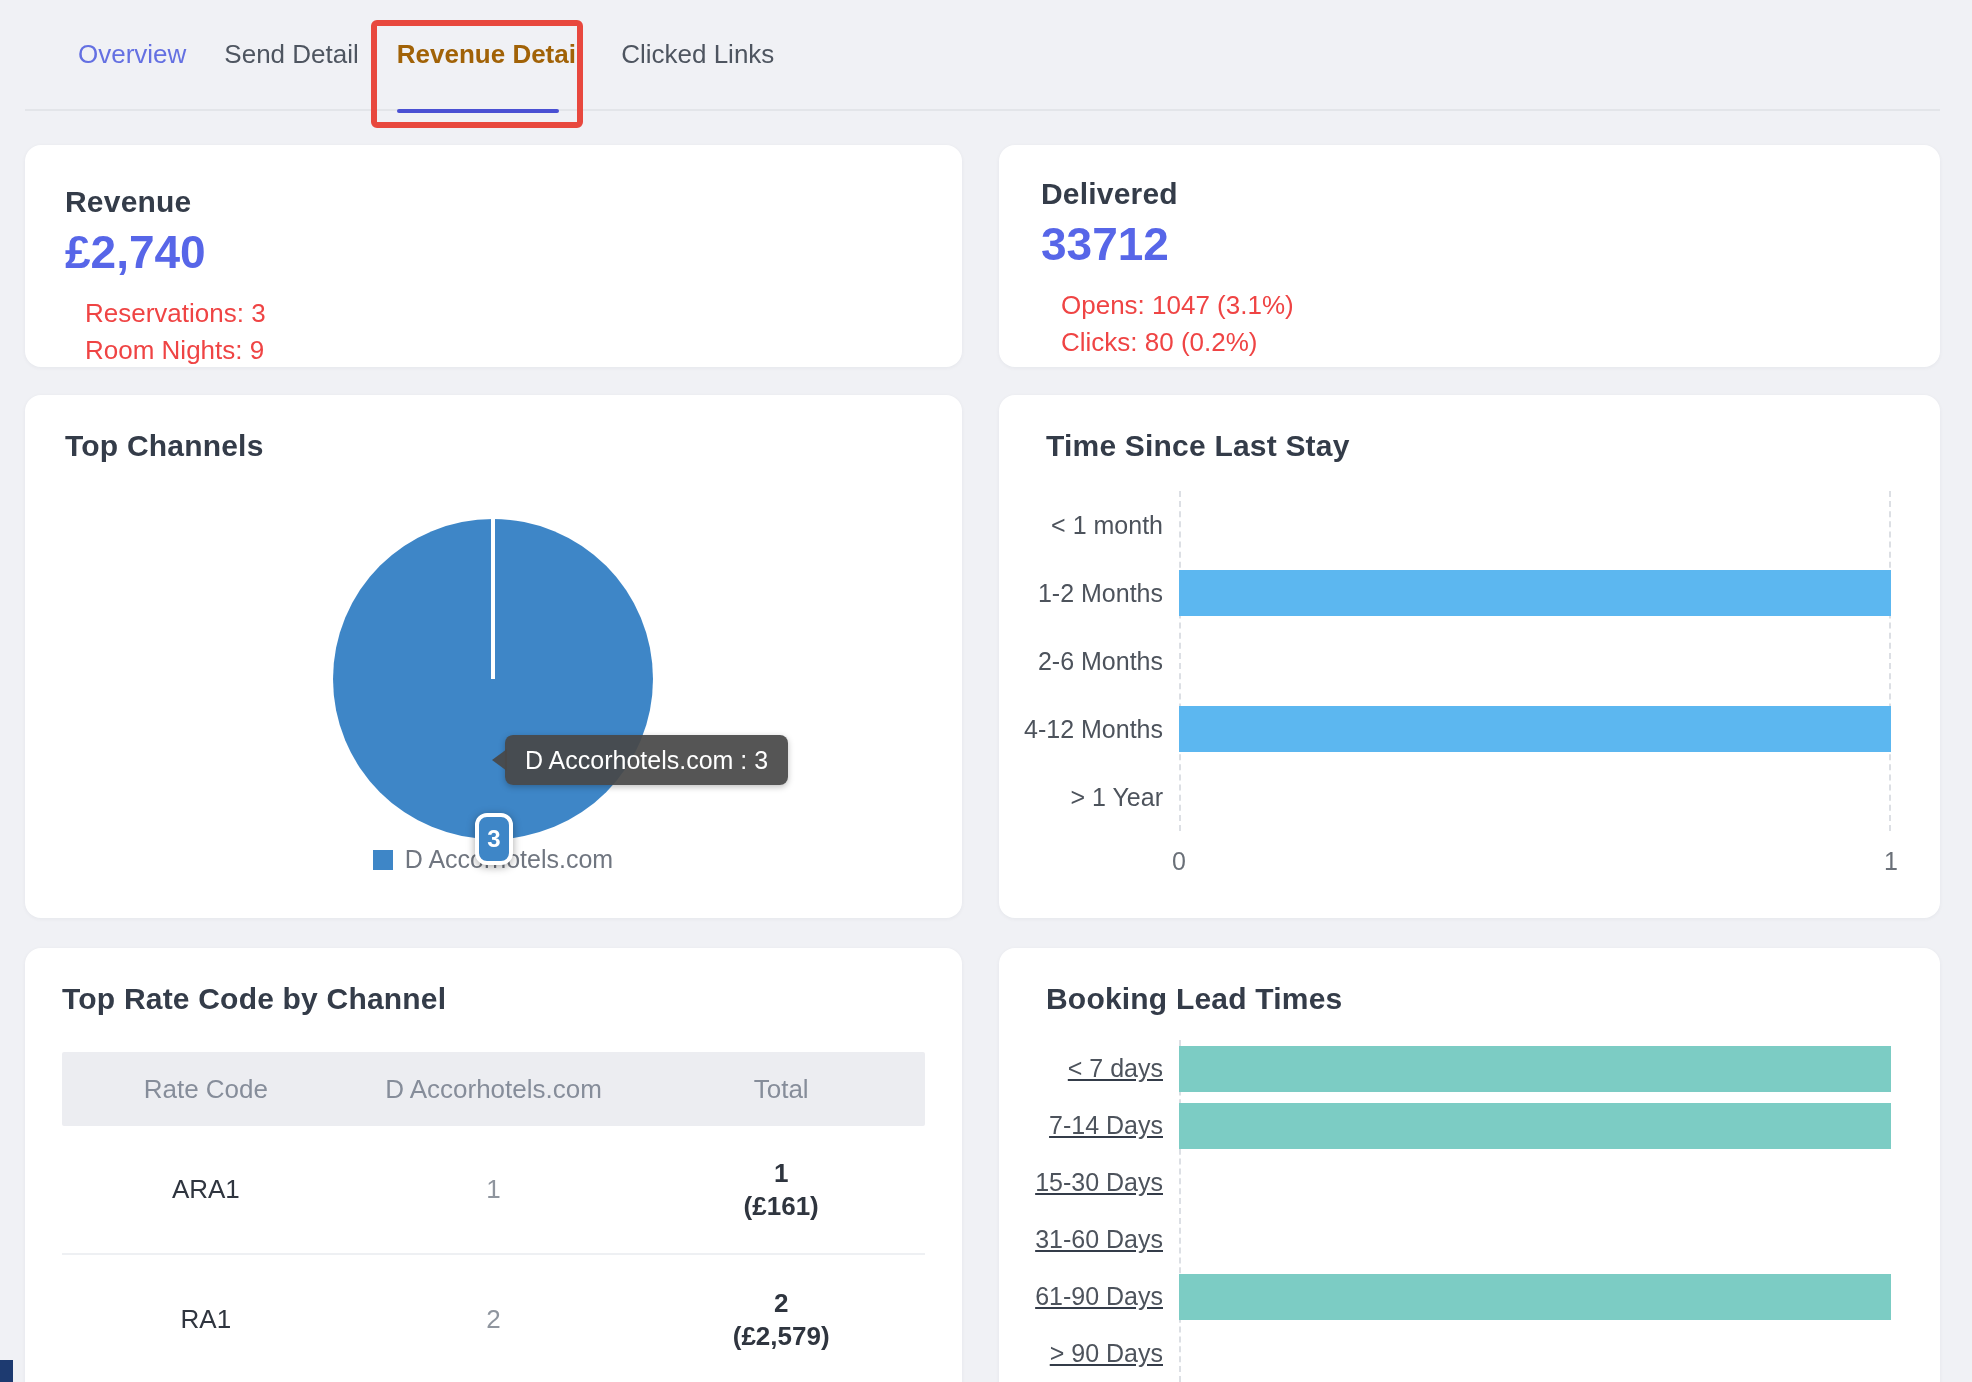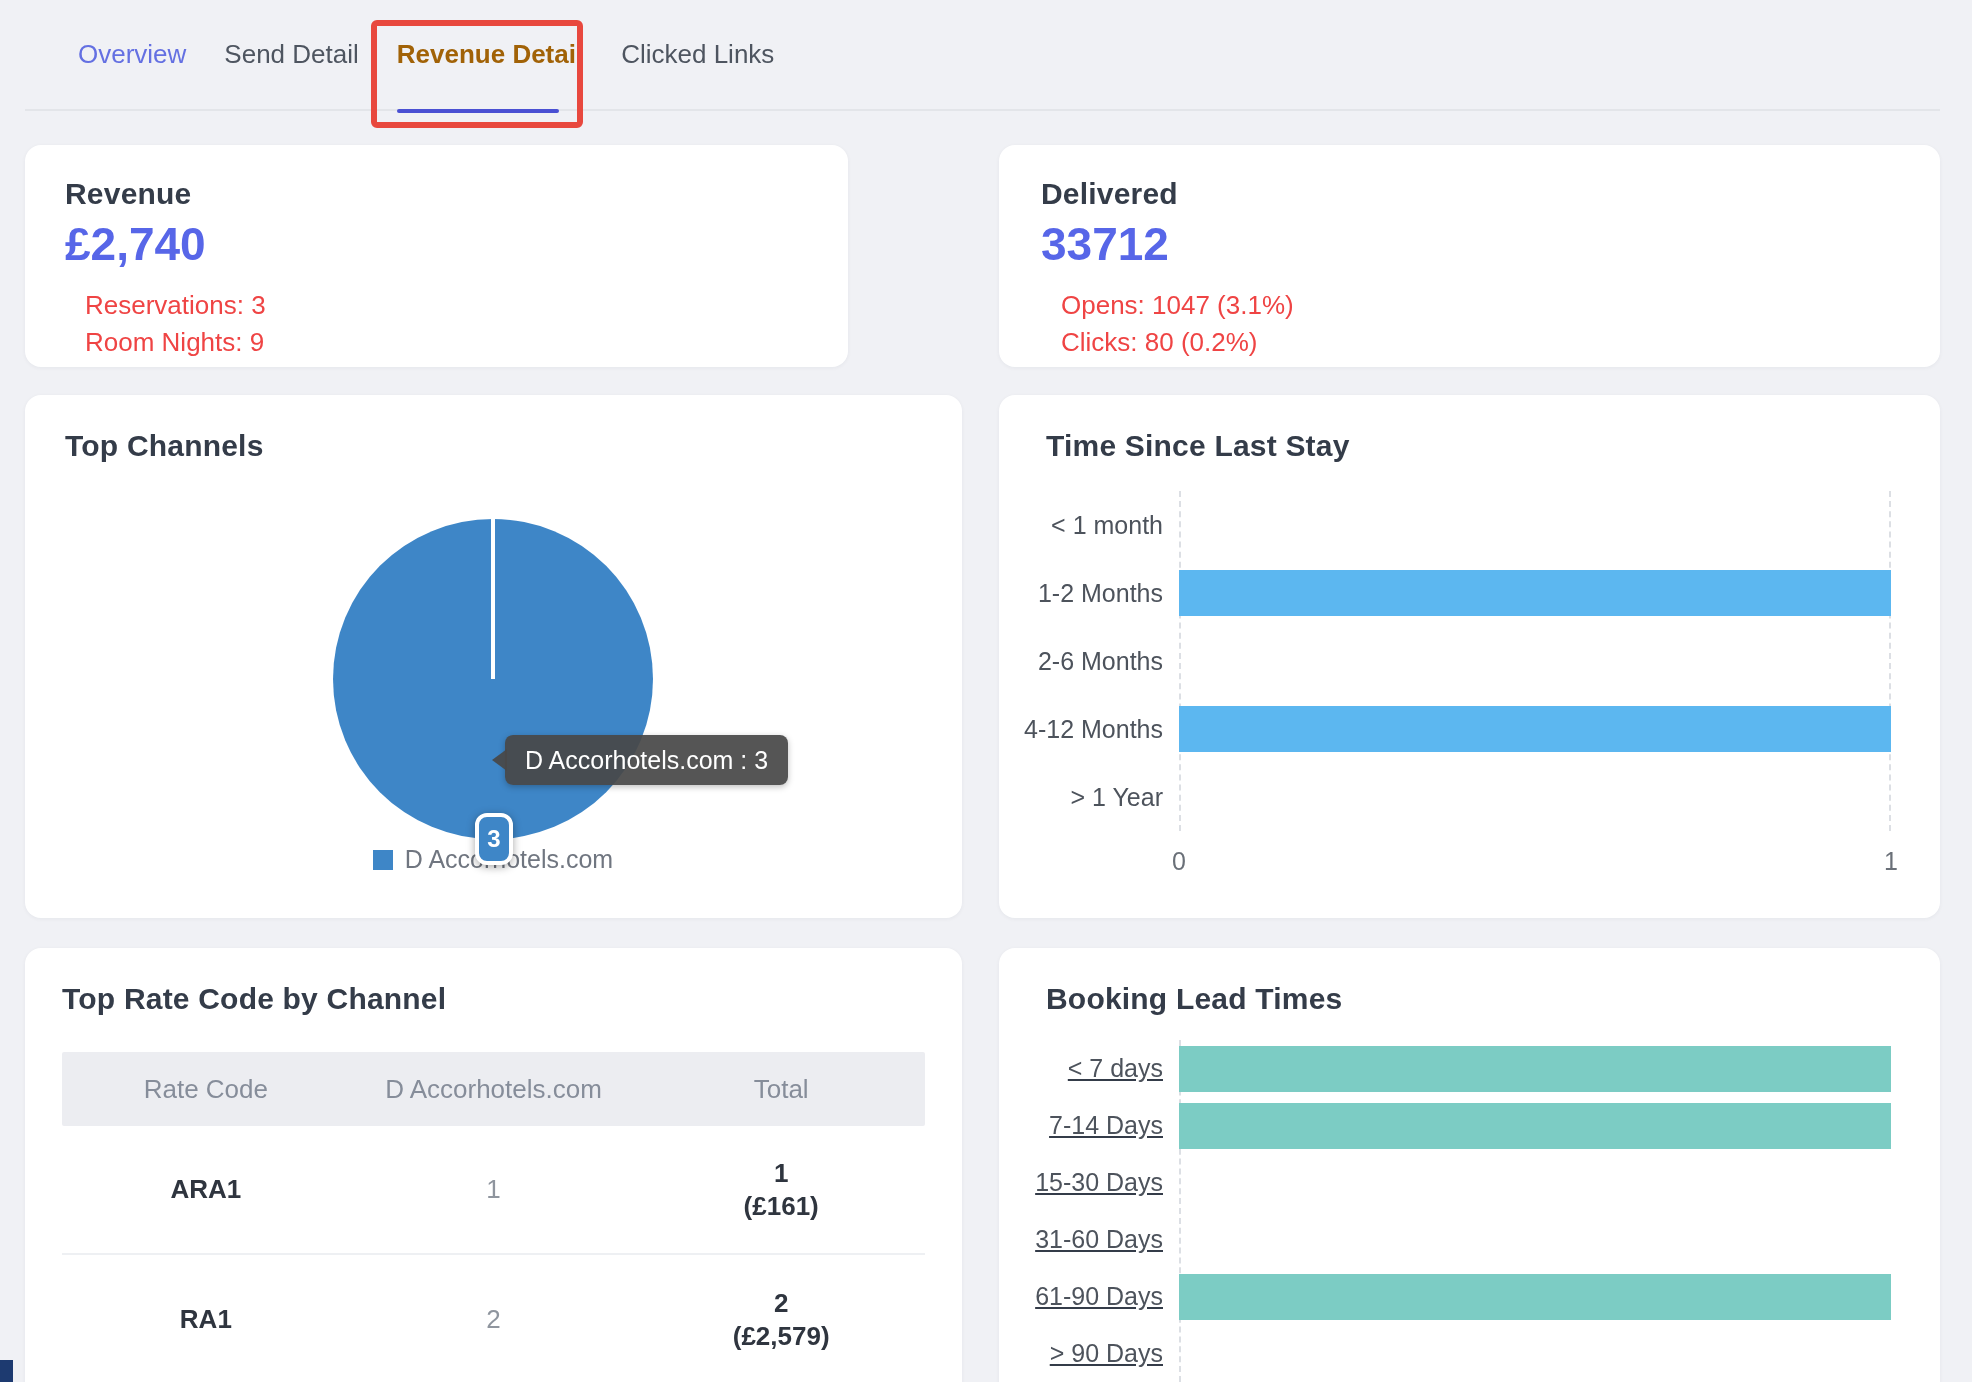--- a/index.html
+++ b/index.html
@@ -15,21 +15,21 @@
   .tabbar { position:absolute; left:28px; top:38px; display:flex; gap:34px; align-items:flex-start; z-index:4; }
   .tab { font-size:26px; line-height:32px; color:#4e5560; cursor:pointer; position:relative; padding:0 2px; }
   .tab.link { color:#6470e2;margin-left:48px; }
   .tab.active { color:#4a50d3; font-weight:bold; }
   .tab-underline { position:absolute; left:2px; top:71px; width:162px; height:4px; background:#5053cf; border-radius:2px; z-index:4; }
   .red-box { position:absolute; left:-24px; top:-18px; width:212px; height:108px; border:6px solid #e8483e; border-radius:6px; z-index:5; pointer-events:none; }
   .divider { position:absolute; left:25px; width:1915px; top:109px; height:2px; background:#e3e5e9; z-index:1; }
 
   
   .card { position:absolute; background:#ffffff; border-radius:16px; box-shadow:0 1px 4px rgba(25,35,60,.05); }
-  #card-revenue   { left:25px;  top:145px; width:823px; height:222px; padding:32px 40px; }
+  #card-revenue   { left:25px;  top:145px; width:937px; height:222px; padding:40px 40px; }
   #card-delivered { left:999px; top:145px; width:941px; height:222px; padding:32px 42px; }
   #card-channels  { left:25px;  top:395px; width:937px; height:523px; }
   #card-timestay  { left:999px; top:395px; width:941px; height:523px; }
   #card-table     { left:25px;  top:948px; width:937px; height:600px; padding:34px 37px; }
   #card-booking   { left:999px; top:948px; width:941px; height:600px; }
 
   .card-title { font-size:30px; font-weight:bold; color:#343c49; letter-spacing:.2px; }
   .abs-title-left  { position:absolute; left:40px; top:34px; }
   .abs-title-right { position:absolute; left:47px; top:34px; }
 
@@ -72,21 +72,21 @@
   .xticks .t0 { position:absolute; left:180px; transform:translateX(-50%); }
   .xticks .t1 { position:absolute; right:0;   transform:translateX(50%); }
 
   
   .rate-table { margin-top:36px; }
   .t-header { display:flex; background:#ecedf1; height:74px; align-items:center; border-radius:2px; }
   .t-hcell { flex:1; text-align:center; font-size:26px; color:#868d9a; }
   .t-row { display:flex; align-items:center; height:129px; border-bottom:2px solid #eef0f3; }
   .t-row:last-child { border-bottom:none; }
   .t-cell { flex:1; text-align:center; font-size:26px; }
-  .t-cell.code { font-weight:bold; color:#2f353f; }
+  .t-cell.code { font-weight:normal; color:#2f353f; }
   .t-cell.chan { color:#8f959e; }
   .t-cell.total { font-weight:bold; color:#2f353f; line-height:33px; }
 
   
   .corner-accent { position:absolute; left:0; top:1360px; width:13px; height:22px; background:#1d3a70; }
 </style>
 </head>
 <body>
 
 <div class="tabbar" id="tabbar">

